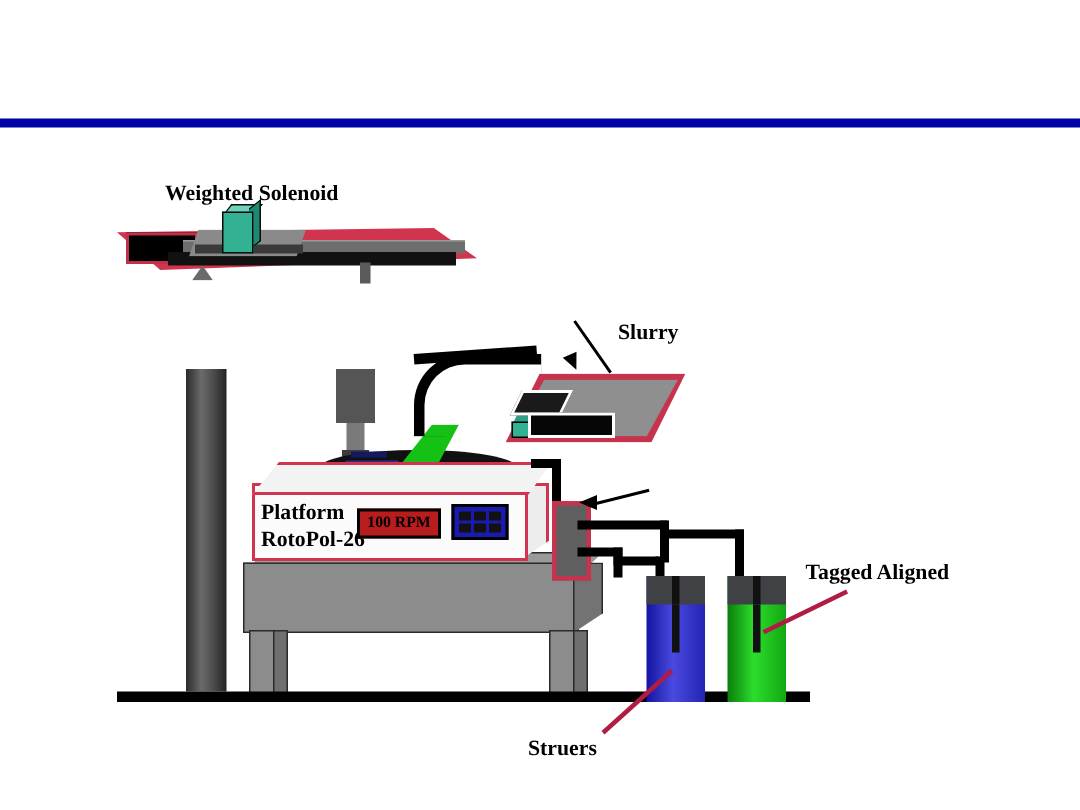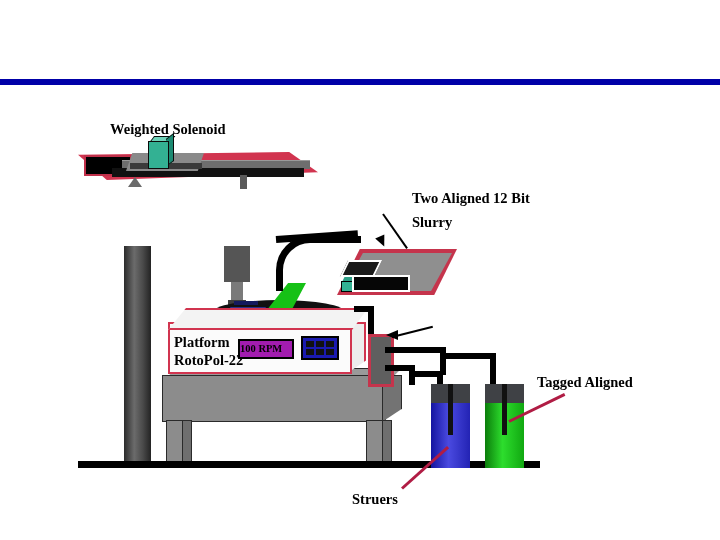--- a/index.html
+++ b/index.html
@@ -142,22 +142,22 @@
   }
   .rp-side{
     position:absolute;left:346px;top:322px;width:18px;height:48px;
     background:#ededed;border:2.5px solid #d1344f;border-left:none;
     clip-path:polygon(0% 0%, 100% 0%, 100% 74%, 0% 100%);
   }
   .rp-name1{left:174px;top:334px;font-size:14.5px;}
   .rp-name2{left:174px;top:352px;font-size:14.5px;}
   .rpm{
     position:absolute;left:238px;top:339px;width:52px;height:16px;
-    background:#a21caf;border:2px solid #000;
-    font-size:10.5px;font-weight:bold;color:#000;text-align:left;
+    background:#b91c1c;border:2px solid #000;
+    font-size:10.5px;font-weight:bold;color:#000;text-align:center;
     line-height:16px;
   }
   .keypad{
     position:absolute;left:301px;top:336px;width:38px;height:24px;
     background:#1a1ab0;border:2px solid #000;
     display:grid;grid-template-columns:repeat(3,1fr);grid-template-rows:repeat(2,1fr);
     gap:2.5px;padding:3px;box-sizing:border-box;
   }
   .key{background:#111;}
 
@@ -242,42 +242,41 @@
   <div class="hose"></div>
   <div class="hose2"></div>
 
   <div class="cam-plate"></div>
   <div class="cam-plate-top"></div>
   <div class="cam-teal-a"></div>
   <div class="cam-body-a"></div>
   <div class="cam-teal-b"></div>
   <div class="cam-body-b"></div>
 
-  <div class="lbl cam-label1">Two Aligned 12 Bit</div>
   <div class="lbl cam-label2">Slurry</div>
 
   <div class="arrow-line" style="left:383px;top:213px;width:42px;transform:rotate(55deg);"></div>
   <div class="arrow-head" style="left:377px;top:236px;border-left:5px solid transparent;border-right:5px solid transparent;border-top:11px solid #000;transform:rotate(-24deg);"></div>
 
   <div class="tb-top"></div>
   <div class="tb-front"></div>
   <div class="tb-side"></div>
   <div class="leg" style="left:166px;"></div>
   <div class="leg2" style="left:182px;"></div>
   <div class="leg" style="left:366px;"></div>
   <div class="leg2" style="left:382px;"></div>
   <div class="foot" style="left:196px;"></div>
   <div class="foot" style="left:268px;"></div>
   <div class="floor"></div>
 
   <div class="rp-side"></div>
   <div class="rp-body"></div>
   <div class="rp-top"></div>
   <div class="lbl rp-name1">Platform</div>
-  <div class="lbl rp-name2">RotoPol-22</div>
+  <div class="lbl rp-name2">RotoPol-26</div>
   <div class="rpm">100 RPM</div>
   <div class="keypad">
     <div class="key"></div>
     <div class="key"></div>
     <div class="key"></div>
     <div class="key"></div>
     <div class="key"></div>
     <div class="key"></div>
   </div>
 

